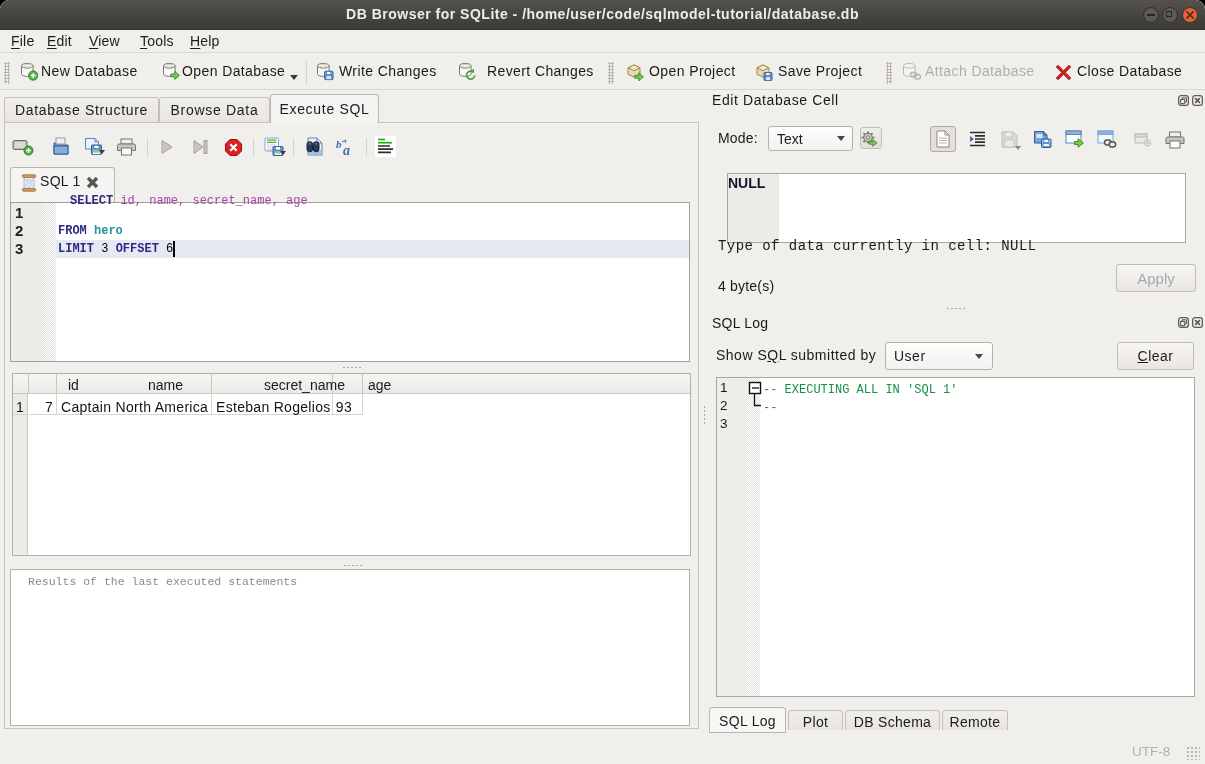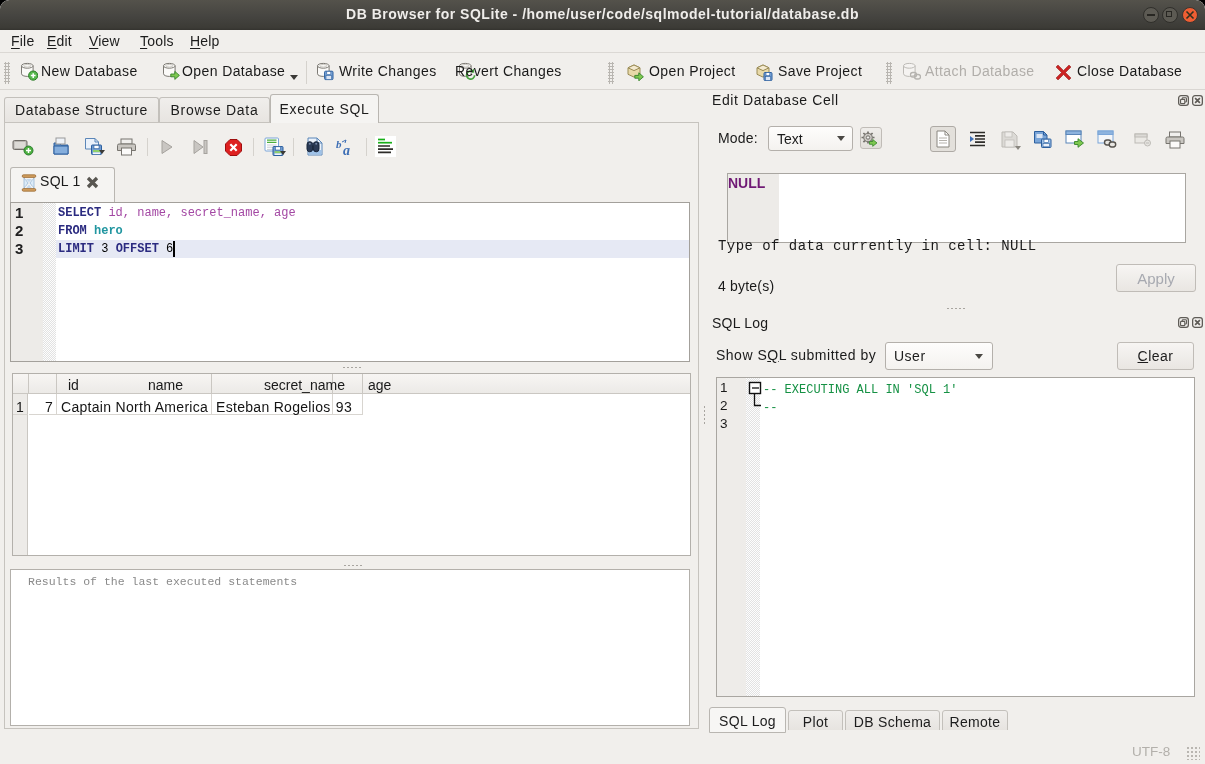--- a/index.html
+++ b/index.html
@@ -135,21 +135,21 @@
     <rect x="10" y="13.4" width="5.6" height="4.2" fill="#dce6f4" stroke="#2c5f9e" stroke-width="0.6"></rect>
   </svg>
   <div class="tbtext" style="left:339px;">Write Changes</div>
   <svg class="abs" style="left:458px; top:62px;" width="18" height="19" viewBox="0 0 18 19">
     <path d="M1.5 3.8 v8 c0 1.5 2.6 2.6 5.8 2.6 s5.8-1.1 5.8-2.6 v-8" fill="#fbfaf8" stroke="#7d7a74"></path>
     <ellipse cx="7.3" cy="3.8" rx="5.8" ry="2.4" fill="#fbfaf8" stroke="#7d7a74"></ellipse>
     <ellipse cx="7.3" cy="3.8" rx="3.6" ry="1.3" fill="none" stroke="#c9c6c0"></ellipse>
     <path d="M16.6 13.2 a4 4 0 1 1 -1.2 -2.9" fill="none" stroke="#44a23c" stroke-width="1.7"></path>
     <path d="M15.9 6.8 l0.3 4 -3.8 -1.2 z" fill="#44a23c"></path>
   </svg>
-  <div class="tbtext" style="left:455px;">Revert Changes</div>
+  <div class="tbtext" style="left:487px;">Revert Changes</div>
   <div class="handle" style="left:608px;"></div>
   <svg class="abs" style="left:626px; top:63px;" width="19" height="18" viewBox="0 0 19 18">
     <path d="M8 2 l6 2.8 v6.5 l-6 2.8 -6-2.8 v-6.5 z" fill="#e8d9a8" stroke="#9a8b55"></path>
     <path d="M8 2 l6 2.8 -6 2.8 -6-2.8 z" fill="#f4ead0" stroke="#9a8b55"></path>
     <path d="M8.8 12.4 h4 v-2.6 l4.6 4 -4.6 4 v-2.6 h-4 z" fill="#7ec850" stroke="#35852a" stroke-width="0.9"></path>
   </svg>
   <div class="tbtext" style="left:649px;">Open Project</div>
   <svg class="abs" style="left:755px; top:63px;" width="19" height="18" viewBox="0 0 19 18">
     <path d="M8 2 l6 2.8 v6.5 l-6 2.8 -6-2.8 v-6.5 z" fill="#e8d9a8" stroke="#9a8b55"></path>
     <path d="M8 2 l6 2.8 -6 2.8 -6-2.8 z" fill="#f4ead0" stroke="#9a8b55"></path>
@@ -260,21 +260,21 @@
     <path d="M2 2 L11 11 M11 2 L2 11" stroke="#585651" stroke-width="3.3" stroke-linecap="butt"></path>
   </svg>
 
   <div id="edbox"></div>
   <div id="edgutter"></div>
   <div id="edfold" class="fold"></div>
   <div class="abs" style="left:56px; top:240px; width:633px; height:18px; background:#e6e9f4;"></div>
   <div class="ednum" style="top:204px;">1</div>
   <div class="ednum" style="top:222px;">2</div>
   <div class="ednum" style="top:240px;">3</div>
-  <div class="edline mono" style="top:204px;"><span class="kw">SELECT</span> <span class="idf">id, name, secret_name, age</span></div>
+  <div class="edline mono" style="top:192px;margin-left:12px;"><span class="kw">SELECT</span> <span class="idf">id, name, secret_name, age</span></div>
   <div class="edline mono" style="top:222px;"><span class="kw">FROM</span> <span class="tbl">hero</span></div>
   <div class="edline mono" style="top:240px;"><span class="kw">LIMIT</span> 3 <span class="kw">OFFSET</span> 6</div>
   <div class="abs" style="left:173px; top:241px; width:1.5px; height:16px; background:#000;"></div>
   <div class="dots-h" style="left:342px; top:366px; width:20px;"></div>
 
   <div id="tablebox"></div>
   <div id="thead"></div>
   <div id="vhead"></div>
   <div class="hsep" style="left:28px;"></div>
   <div class="hsep" style="left:56px;"></div>
@@ -363,21 +363,21 @@
     <circle cx="13.5" cy="10" r="3" fill="#dcdad6" stroke="#8a8780"></circle>
     <path d="M12 10 h3" stroke="#8a8780"></path>
   </svg>
   <svg class="abs" style="left:1165px; top:131px;" width="20" height="18" viewBox="0 0 20 18">
     <rect x="4.5" y="1" width="11" height="5" fill="#f0efed" stroke="#77746f"></rect>
     <path d="M2.5 6 h15 a1.5 1.5 0 0 1 1.5 1.5 v5 h-18 v-5 a1.5 1.5 0 0 1 1.5 -1.5 z" fill="#c9c6c1" stroke="#77746f"></path>
     <rect x="5" y="10" width="10" height="7" fill="#fbfaf9" stroke="#77746f"></rect>
   </svg>
   <div id="nullbox"></div>
   <div class="abs" style="left:728px; top:174px; width:51px; height:68px; background:#edebe8;"></div>
-  <div class="abs" style="left:728px; top:175px; font-size:14px; font-weight:bold; color:#701a75;">NULL</div>
+  <div class="abs" style="left:728px; top:175px; font-size:14px; font-weight:bold; color:#0f172a;">NULL</div>
   <div class="rtitle" style="left:718px; top:238px; letter-spacing:0.45px;font-family:Liberation Mono, monospace;">Type of data currently in cell: NULL</div>
   <div class="rtitle" style="left:718px; top:278px;">4 byte(s)</div>
   <div class="btn" style="left:1116px; top:264px; width:80px; height:28px; color:#a7a9b0; font-size:15px; line-height:27px;">Apply</div>
   <div class="dots-h" style="left:946px; top:307px; width:20px;"></div>
   <div class="rtitle" style="left:712px; top:315px;">SQL Log</div>
   <svg class="dockico" style="left:1178px; top:317px;" width="12" height="12" viewBox="0 0 12 12">
       <rect x="0.7" y="0.7" width="10.6" height="10.6" rx="2.6" fill="none" stroke="#5f5c57" stroke-width="1.4"></rect>
       <rect x="4.6" y="3" width="4.6" height="4.6" rx="0.8" fill="none" stroke="#5f5c57" stroke-width="1.2"></rect>
       <rect x="2.8" y="4.8" width="4.6" height="4.6" rx="0.8" fill="#f1efec" stroke="#5f5c57" stroke-width="1.2"></rect>
     </svg>

